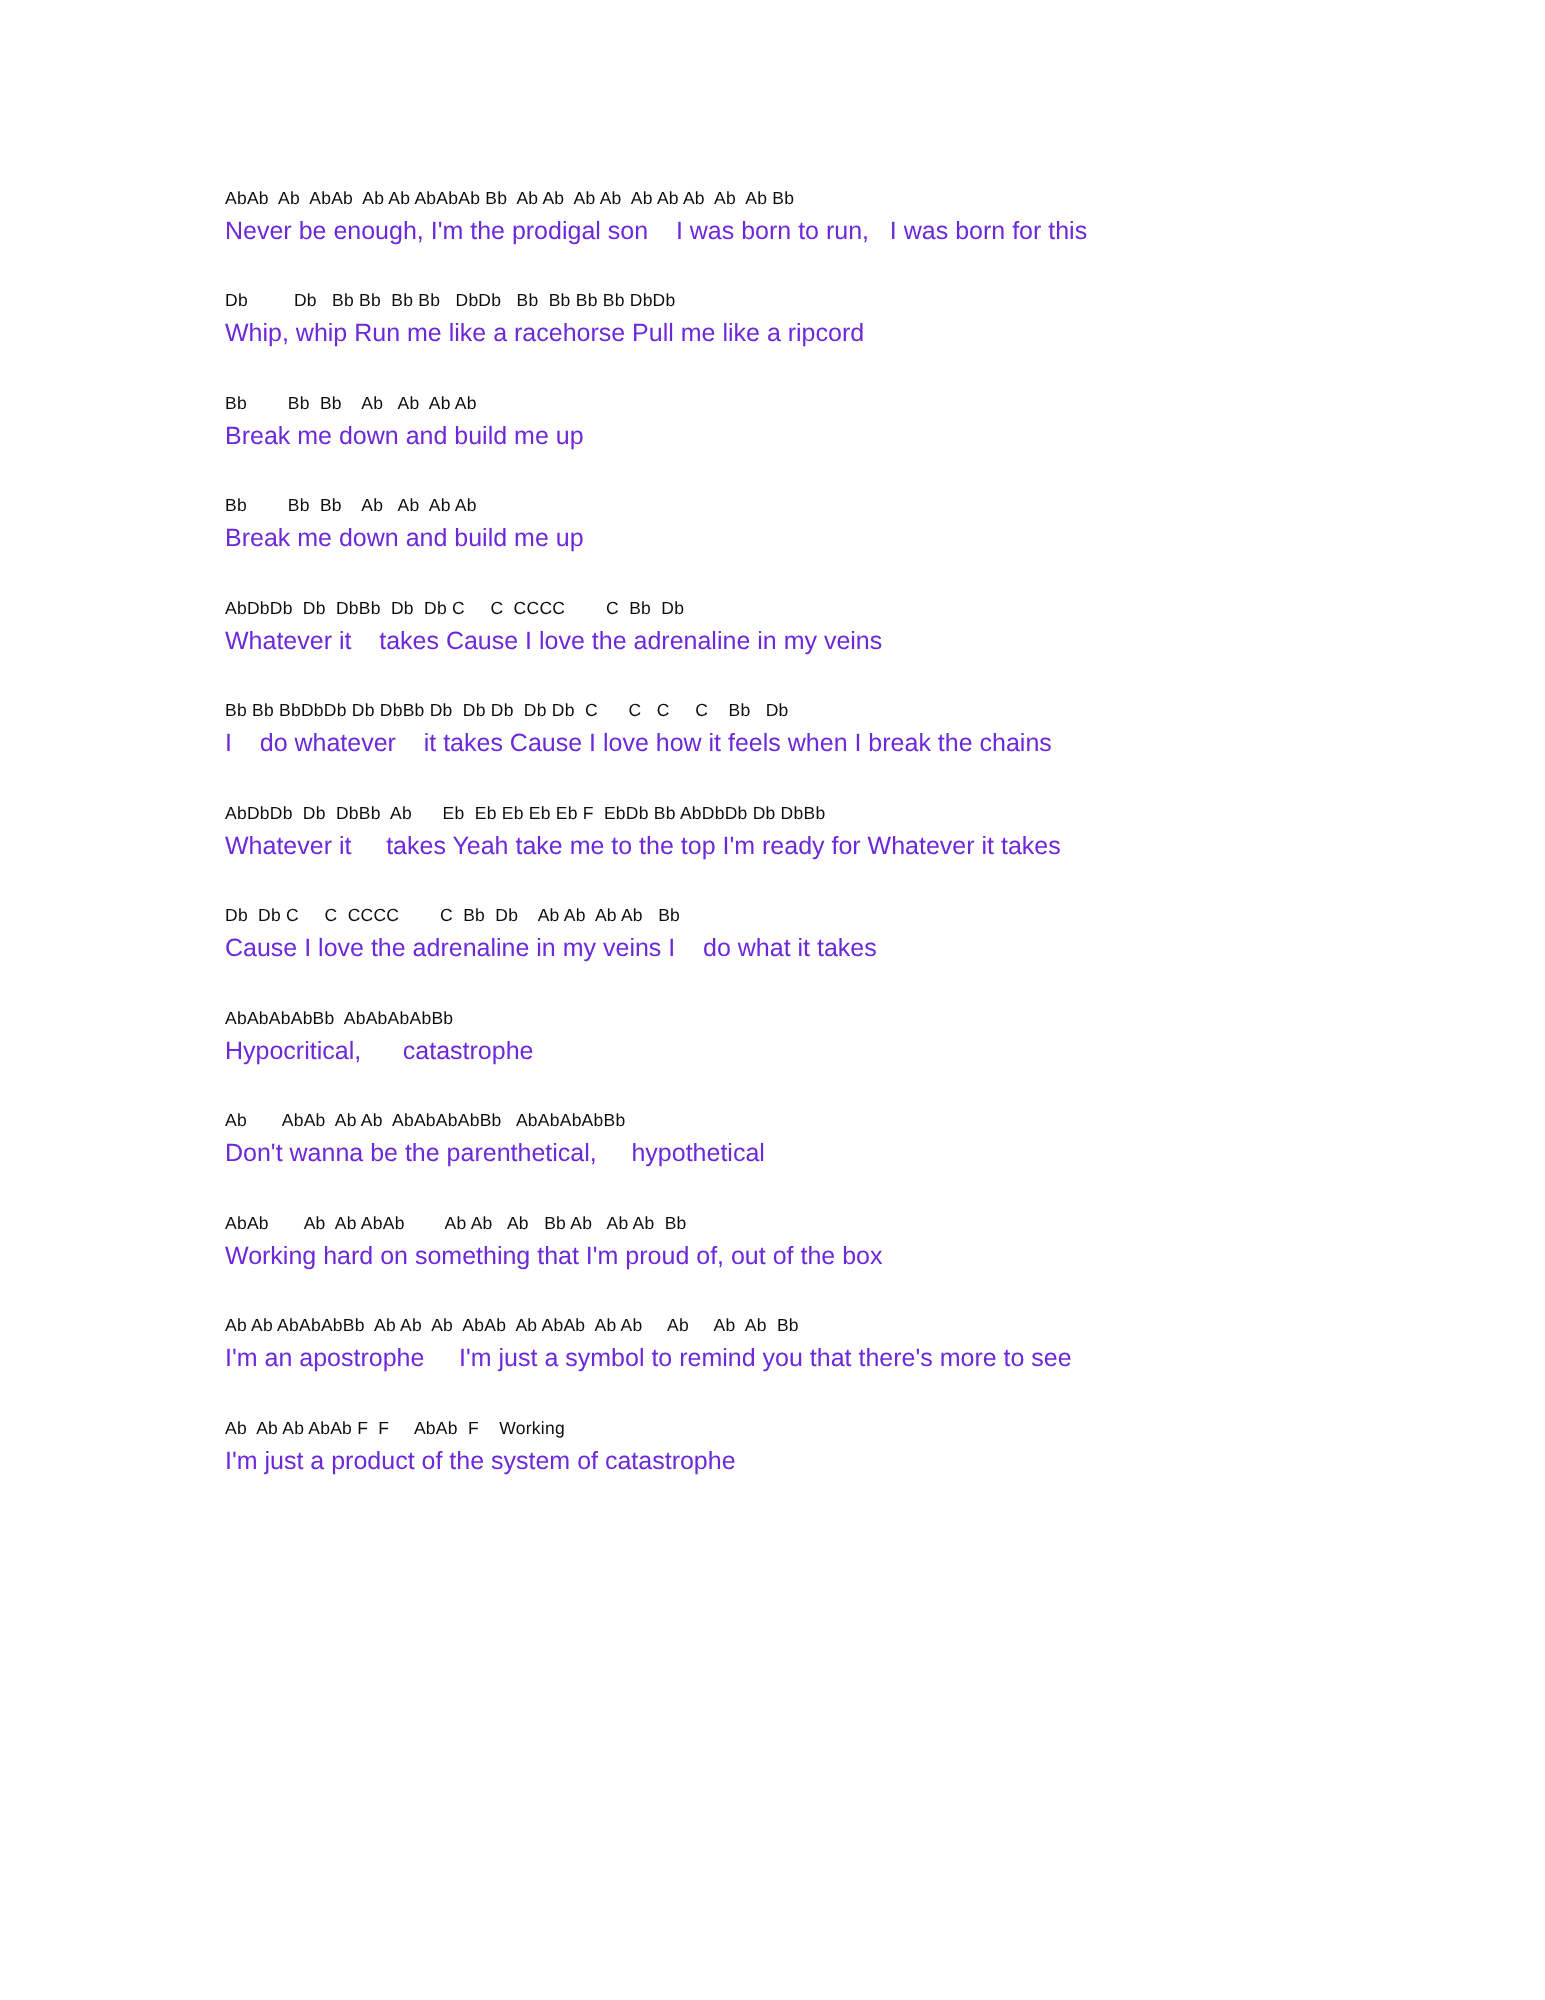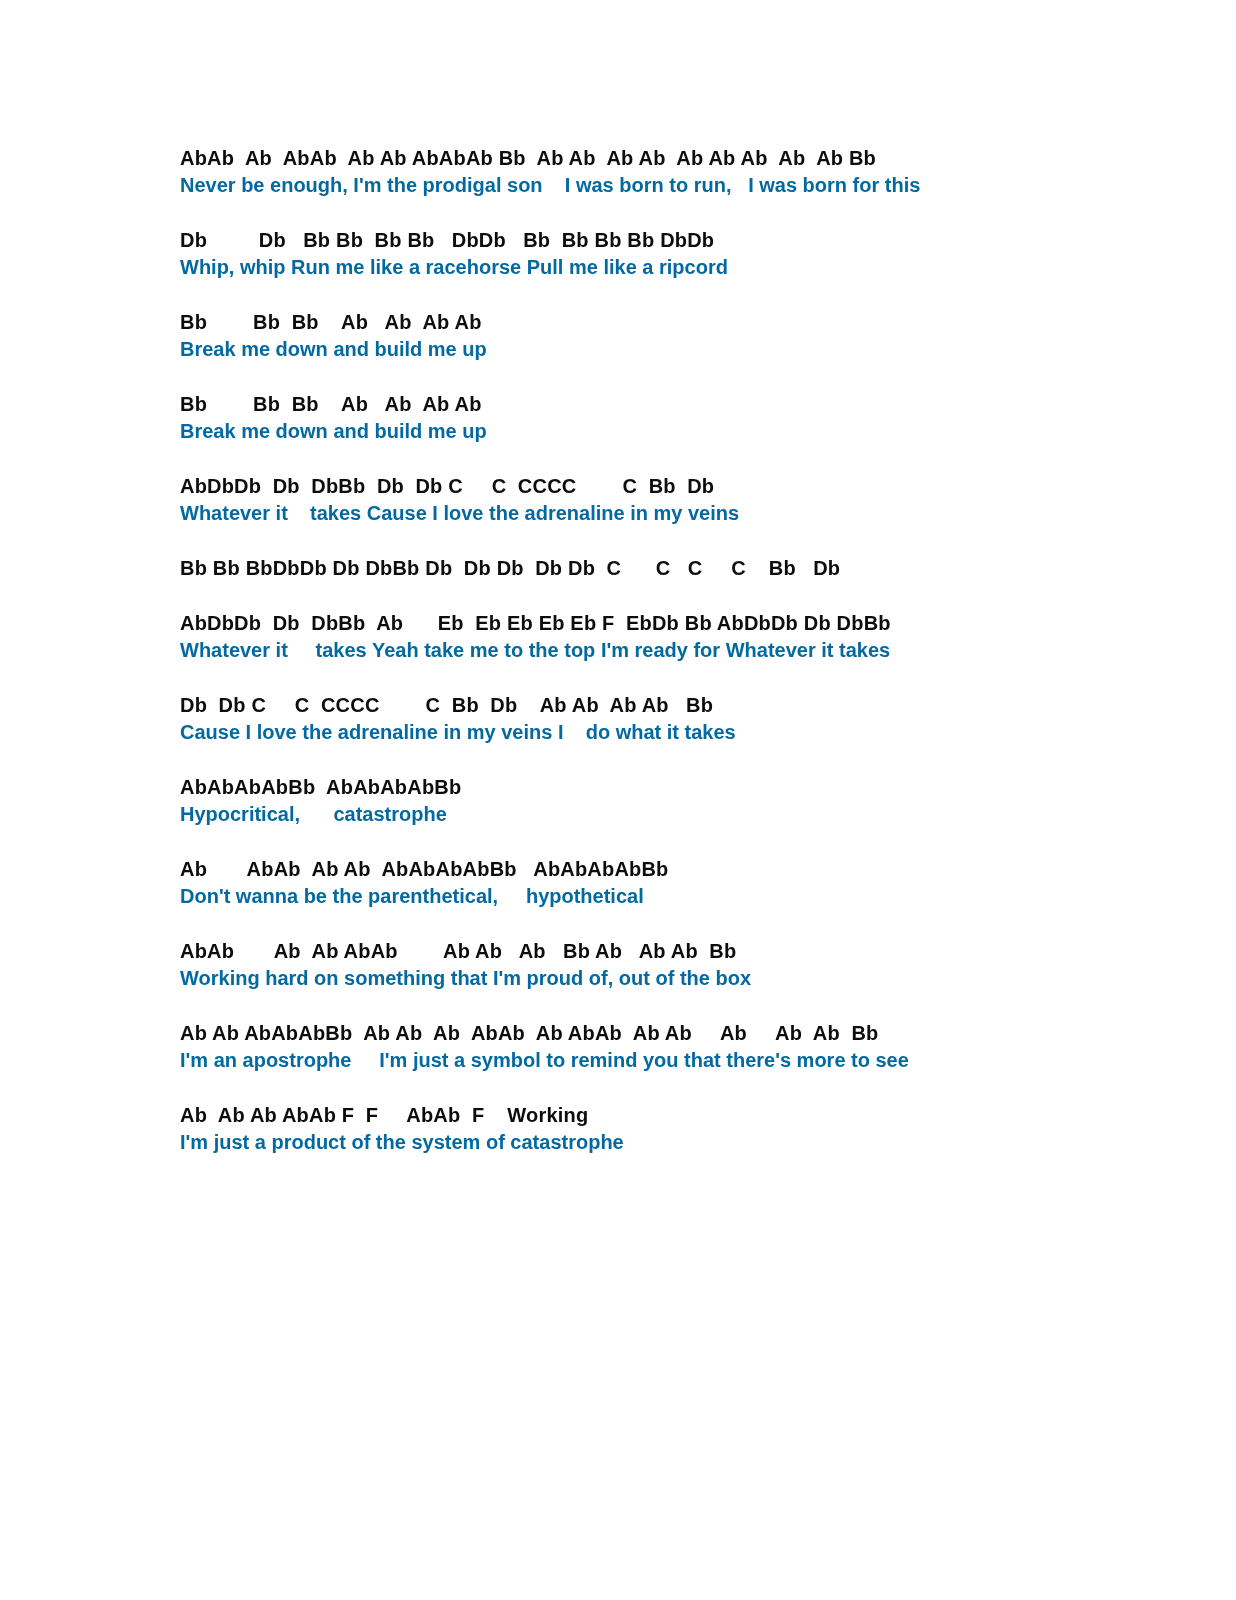--- a/index.html
+++ b/index.html
@@ -16,33 +16,33 @@
   }
   .sheet {
     box-sizing: border-box;
     padding: 145px 30px 0 180px;
     width: 1236px;
   }
   .stanza {
     margin-bottom: 28px;
   }
   .chords {
-    font-weight: bold;
-    font-size: 20px;
+    font-weight: normal;
+    font-size: 14px;
     line-height: 27px;
     white-space: pre;
     color: #0d0d0d;
     letter-spacing: 0.2px;
   }
   .lyrics {
-    font-weight: bold;
+    font-weight: normal;
     font-size: 20px;
     line-height: 27px;
     white-space: pre;
-    color: #0369a1;
+    color: #6d28d9;
   }
 </style>
 </head>
 <body>
 
 <div class="sheet">
 
   <div class="stanza">
     <div class="chords">AbAb  Ab  AbAb  Ab Ab AbAbAb Bb  Ab Ab  Ab Ab  Ab Ab Ab  Ab  Ab Bb</div>
     <div class="lyrics">Never be enough, I'm the prodigal son    I was born to run,   I was born for this</div>
@@ -64,20 +64,21 @@
     <div class="lyrics">Break me down and build me up</div>
   </div>
 
   <div class="stanza">
     <div class="chords">AbDbDb  Db  DbBb  Db  Db C     C  CCCC        C  Bb  Db</div>
     <div class="lyrics">Whatever it    takes Cause I love the adrenaline in my veins</div>
   </div>
 
   <div class="stanza">
     <div class="chords">Bb Bb BbDbDb Db DbBb Db  Db Db  Db Db  C      C   C     C    Bb   Db</div>
+    <div class="lyrics">I    do whatever    it takes Cause I love how it feels when I break the chains</div>
   </div>
 
   <div class="stanza">
     <div class="chords">AbDbDb  Db  DbBb  Ab      Eb  Eb Eb Eb Eb F  EbDb Bb AbDbDb Db DbBb</div>
     <div class="lyrics">Whatever it     takes Yeah take me to the top I'm ready for Whatever it takes</div>
   </div>
 
   <div class="stanza">
     <div class="chords">Db  Db C     C  CCCC        C  Bb  Db    Ab Ab  Ab Ab   Bb</div>
     <div class="lyrics">Cause I love the adrenaline in my veins I    do what it takes</div>

